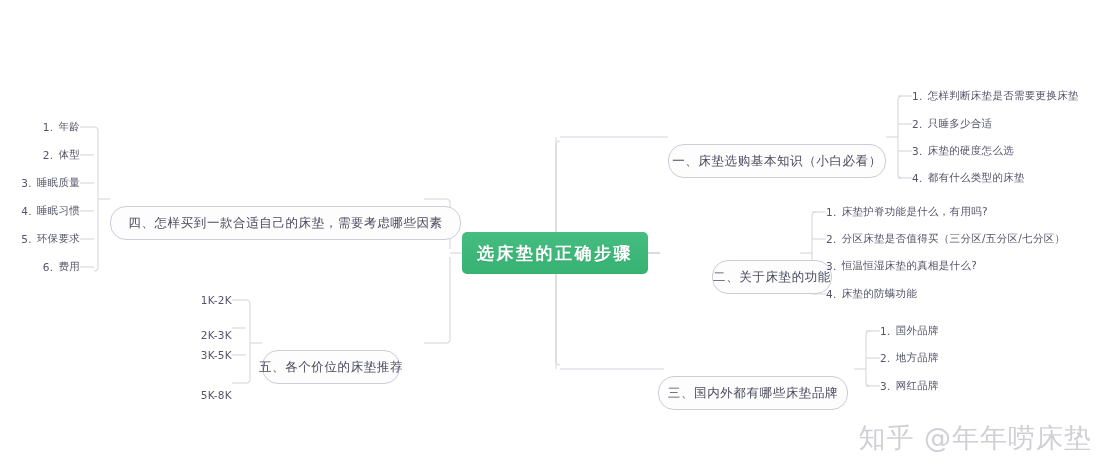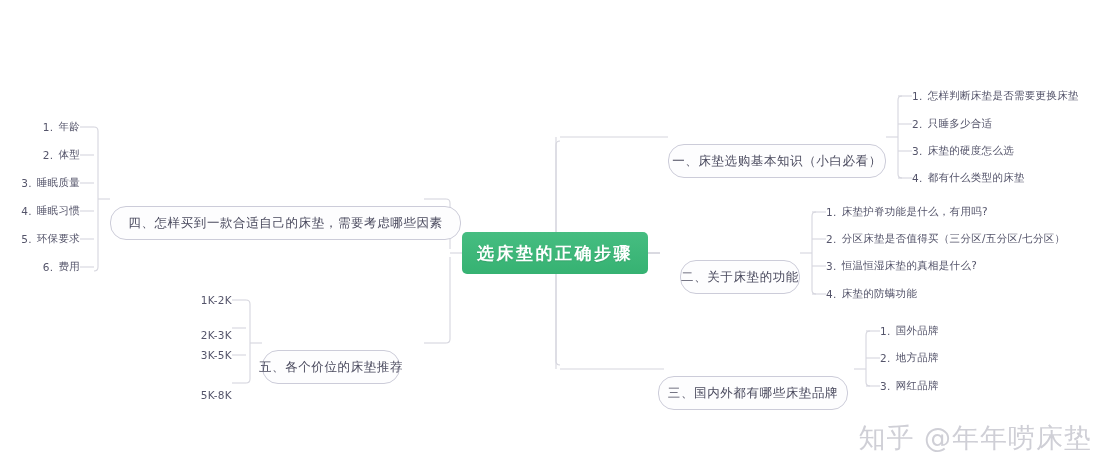--- a/index.html
+++ b/index.html
@@ -186,21 +186,21 @@
   </div>
   <div class="node leaf right" style="left:912px; top:143px; width:180px;">
     <span class="idx">3.</span>
     <span>床垫的硬度怎么选</span>
   </div>
   <div class="node leaf right" style="left:912px; top:170px; width:180px;">
     <span class="idx">4.</span>
     <span>都有什么类型的床垫</span>
   </div>
 
-  <div class="node boxed branch" style="left:680px; top:236px; width:120px;">
+  <div class="node boxed branch" style="left:712px; top:236px; width:120px;">
     <span>二、关于床垫的功能</span>
   </div>
   <div class="node leaf right" style="left:826px; top:204px; width:230px;">
     <span class="idx">1.</span>
     <span>床垫护脊功能是什么，有用吗?</span>
   </div>
   <div class="node leaf right" style="left:826px; top:231px; width:260px;">
     <span class="idx">2.</span>
     <span>分区床垫是否值得买（三分区/五分区/七分区）</span>
   </div>

